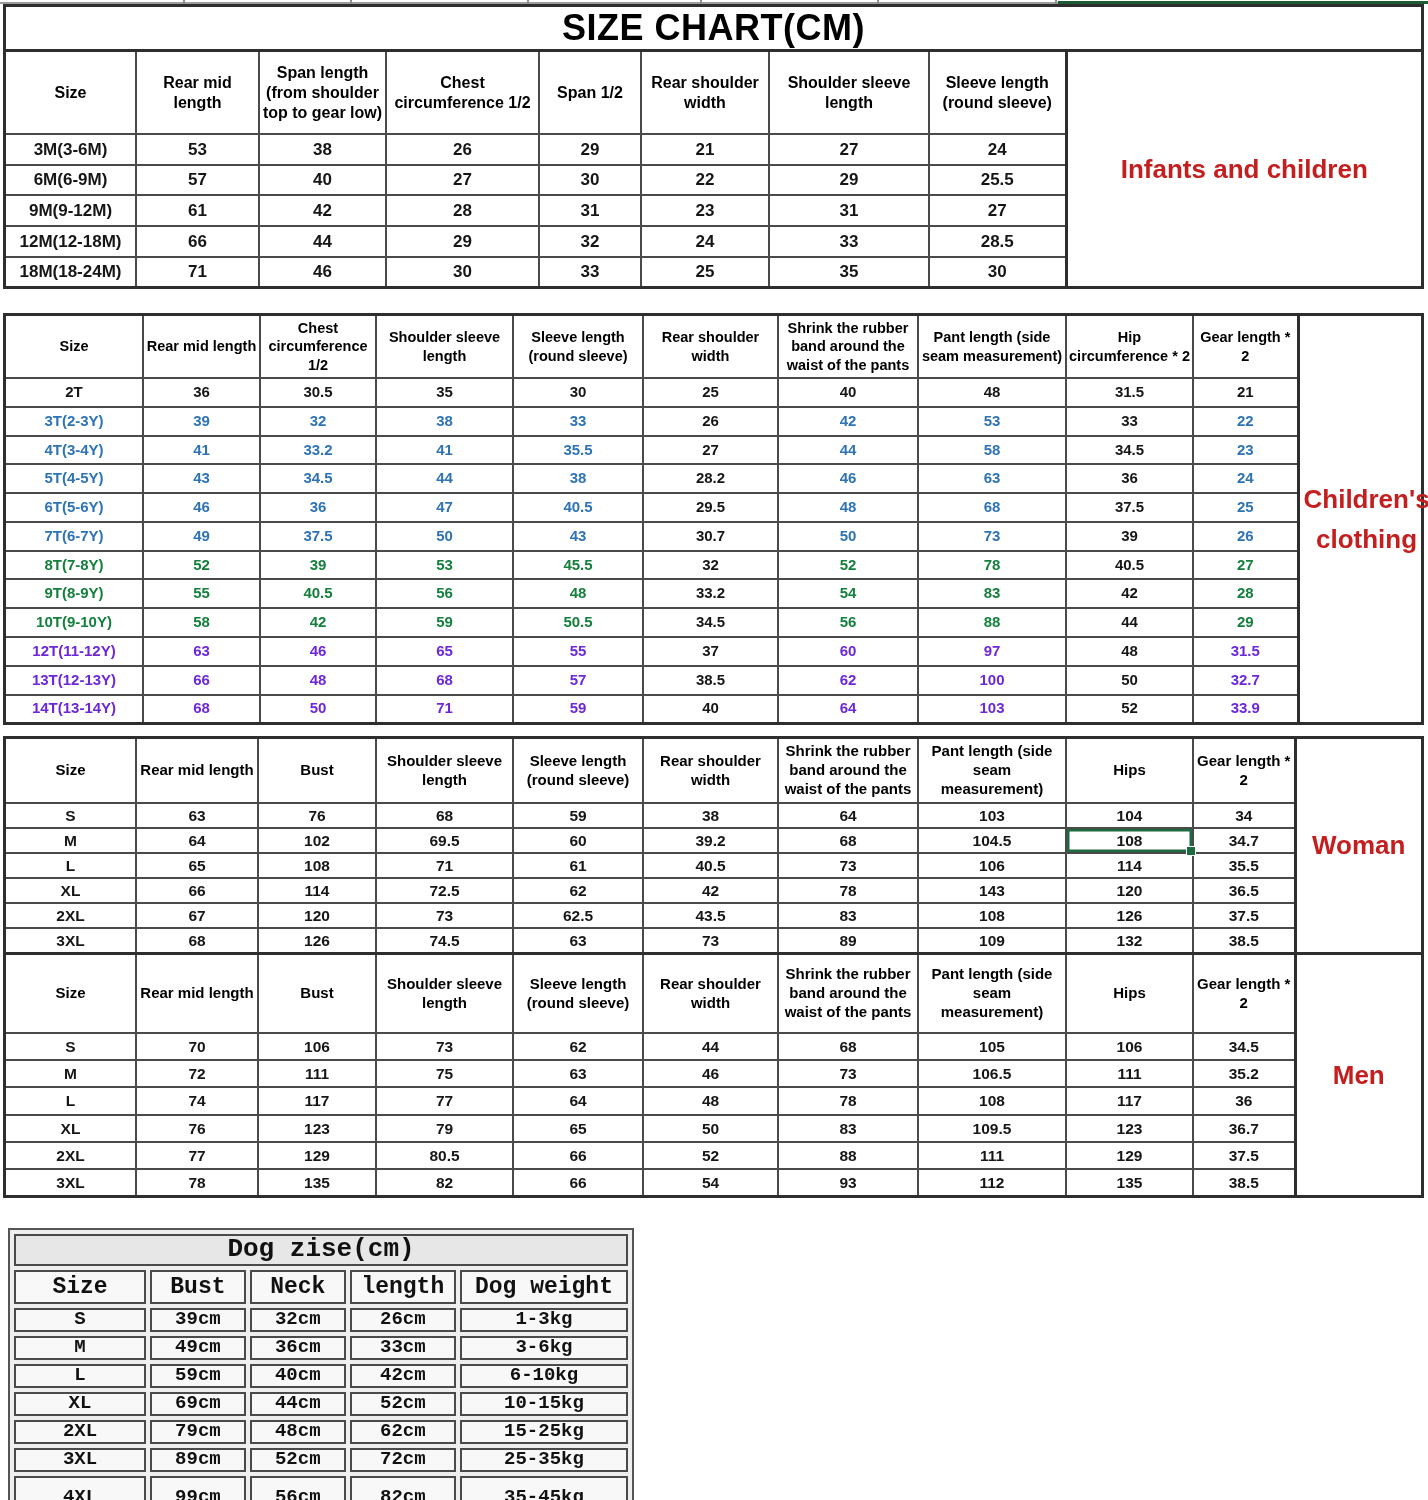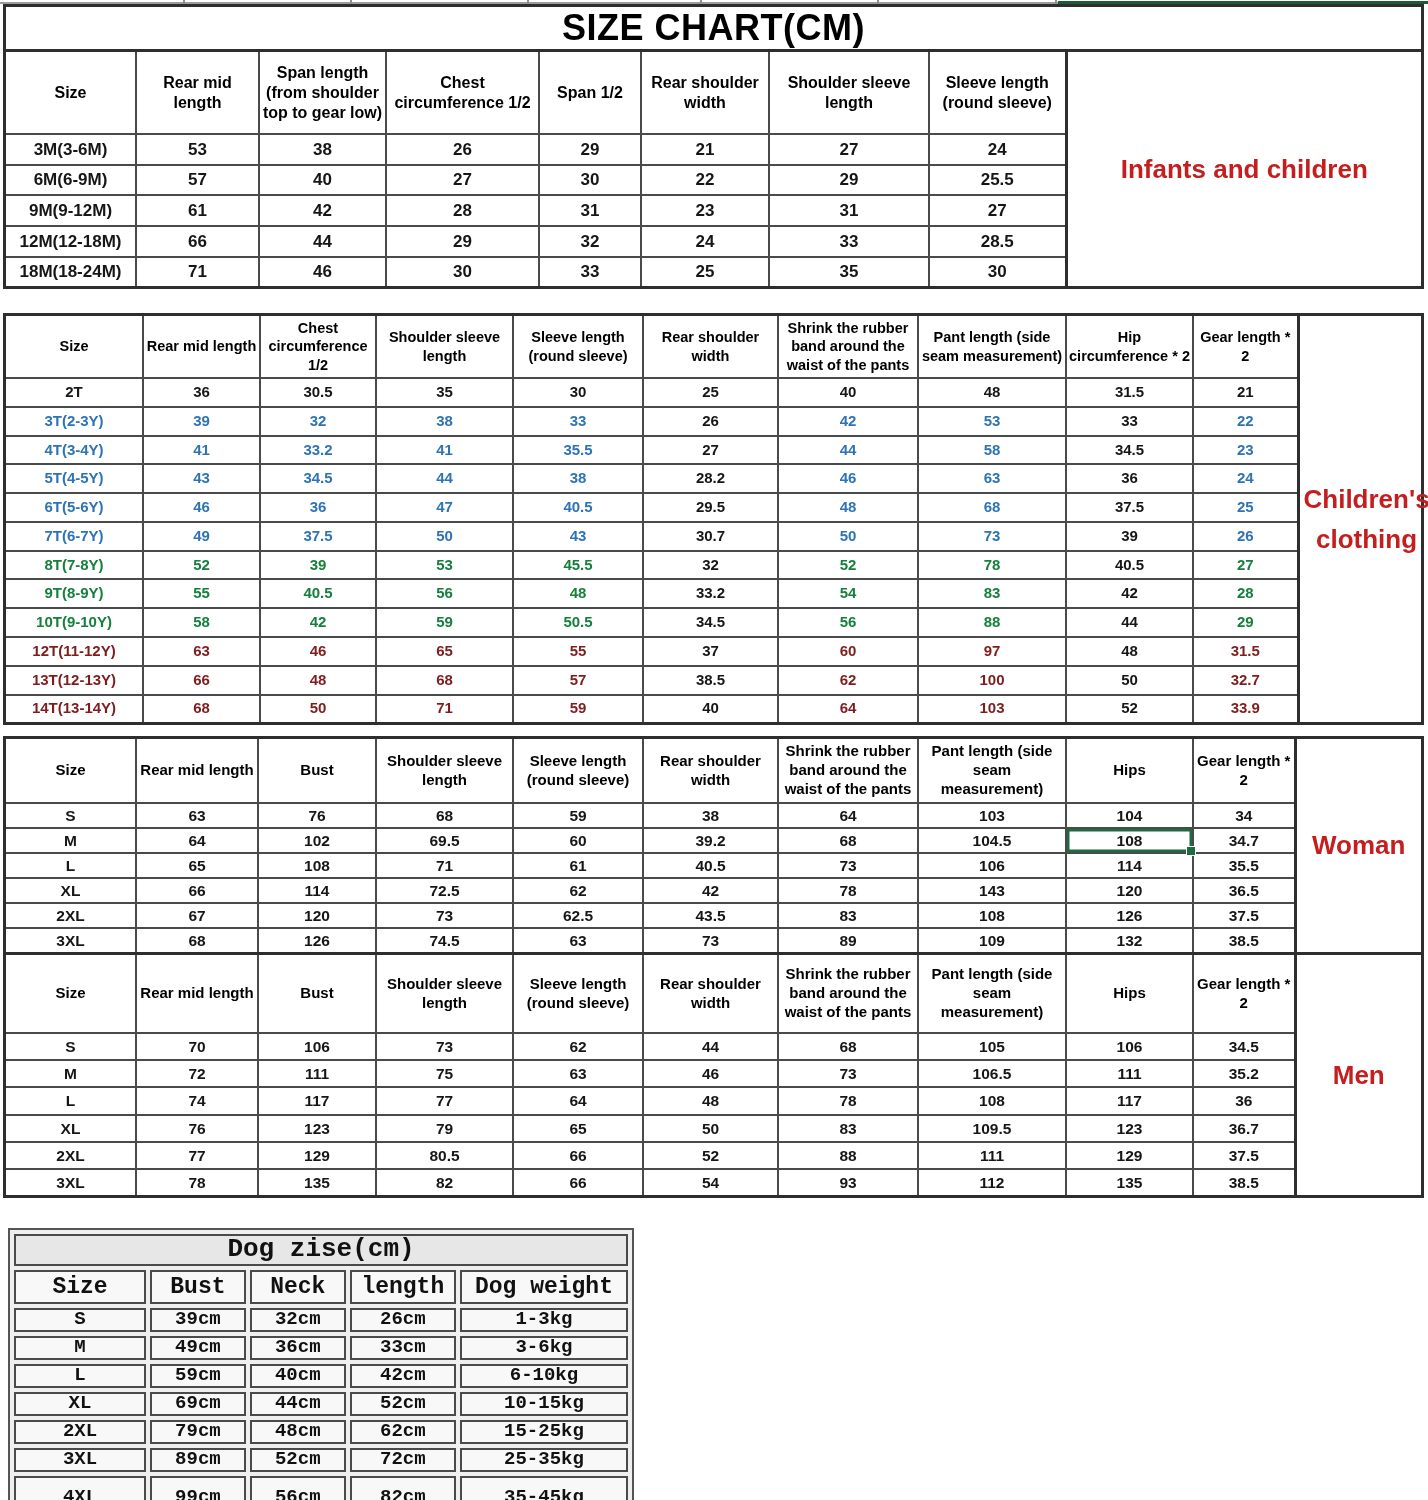--- a/index.html
+++ b/index.html
@@ -56,21 +56,21 @@
 
   .t1 { width:1060px; } .t1 thead tr { height:82px; } .t1 th { font-size:16px; } .t1 td { font-size:17px; }
   .t2 { width:1292px; } .t2 thead tr { height:62px; } .t2 th { font-size:14.5px; } .t2 td { font-size:15px; }
   .t3 { width:1289px; } .t3 thead tr { height:64px; }
   .t4 { width:1289px; } .t4 thead tr { height:78px; }
   .t3 th,.t4 th { font-size:15px; } .t3 td,.t4 td { font-size:15.5px; }
 
   
   .c-blue { color:#2e74b5; }
   .c-navy { color:#15803d; }
-  .c-red  { color:#7f1d1d; }
+  .c-red  { color:#6d28d9; }
 
   
   .sel { box-shadow:inset 0 0 0 2.5px #1e6b41; position:relative; }
   .sel::after {
     content:""; position:absolute; right:-4px; bottom:-4px;
     width:8px; height:8px; background:#1e6b41; border:1.5px solid #fff; z-index:3;
   }
 
   
   .dog-wrap { position:absolute; left:8px; top:1228px; width:626px; height:268px; }

